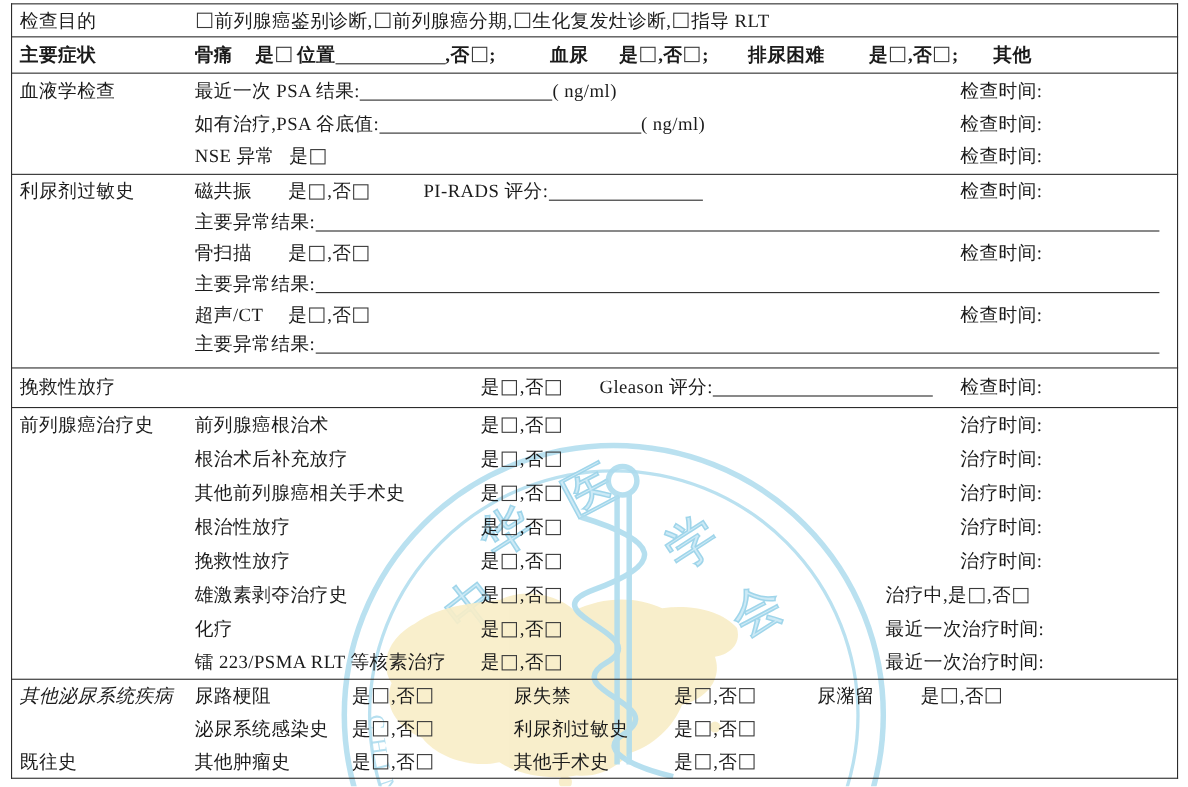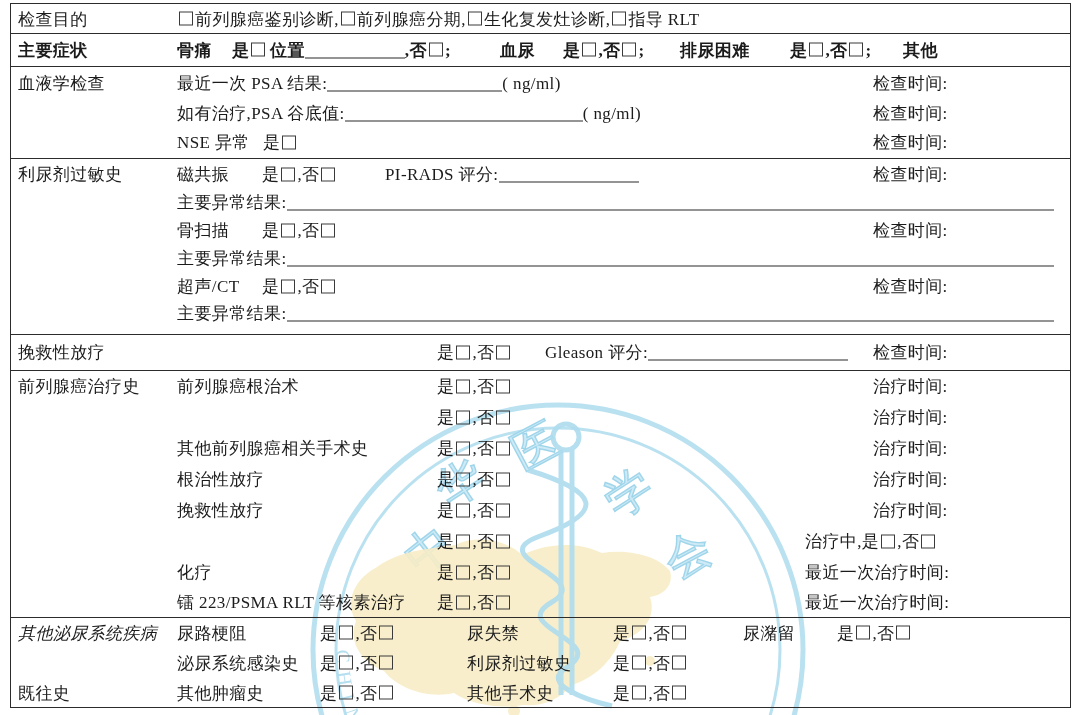--- a/index.html
+++ b/index.html
@@ -124,39 +124,41 @@
         <span class="seg" style="left: 545px;">Gleason 评分:<span class="ul" style="width: 200px;"></span></span>
         <span class="seg" style="left: 873px;">检查时间:</span>
       </div>
       <div class="line" style="top: 371px; height: 30px;">
         <span class="seg" style="left: 18px;">前列腺癌治疗史</span>
         <span class="seg" style="left: 177px;">前列腺癌根治术</span>
         <span class="seg" style="left: 437px;">是<span class="cb"></span>,否<span class="cb"></span></span>
         <span class="seg" style="left: 873px;">治疗时间:</span>
       </div>
       <div class="line" style="top: 402px; height: 30px;">
+        <span class="seg" style="left: 177px;">根治术后补充放疗</span>
         <span class="seg" style="left: 437px;">是<span class="cb"></span>,否<span class="cb"></span></span>
         <span class="seg" style="left: 873px;">治疗时间:</span>
       </div>
       <div class="line" style="top: 433px; height: 30px;">
         <span class="seg" style="left: 177px;">其他前列腺癌相关手术史</span>
         <span class="seg" style="left: 437px;">是<span class="cb"></span>,否<span class="cb"></span></span>
         <span class="seg" style="left: 873px;">治疗时间:</span>
       </div>
       <div class="line" style="top: 464px; height: 30px;">
         <span class="seg" style="left: 177px;">根治性放疗</span>
         <span class="seg" style="left: 437px;">是<span class="cb"></span>,否<span class="cb"></span></span>
         <span class="seg" style="left: 873px;">治疗时间:</span>
       </div>
       <div class="line" style="top: 495px; height: 30px;">
         <span class="seg" style="left: 177px;">挽救性放疗</span>
         <span class="seg" style="left: 437px;">是<span class="cb"></span>,否<span class="cb"></span></span>
         <span class="seg" style="left: 873px;">治疗时间:</span>
       </div>
       <div class="line" style="top: 526px; height: 30px;">
+        <span class="seg" style="left: 177px;">雄激素剥夺治疗史</span>
         <span class="seg" style="left: 437px;">是<span class="cb"></span>,否<span class="cb"></span></span>
         <span class="seg" style="left: 805px;">治疗中,是<span class="cb"></span>,否<span class="cb"></span></span>
       </div>
       <div class="line" style="top: 557px; height: 30px;">
         <span class="seg" style="left: 177px;">化疗</span>
         <span class="seg" style="left: 437px;">是<span class="cb"></span>,否<span class="cb"></span></span>
         <span class="seg" style="left: 805px;">最近一次治疗时间:</span>
       </div>
       <div class="line" style="top: 588px; height: 28px;">
         <span class="seg" style="left: 177px;">镭 223/PSMA RLT 等核素治疗</span>

